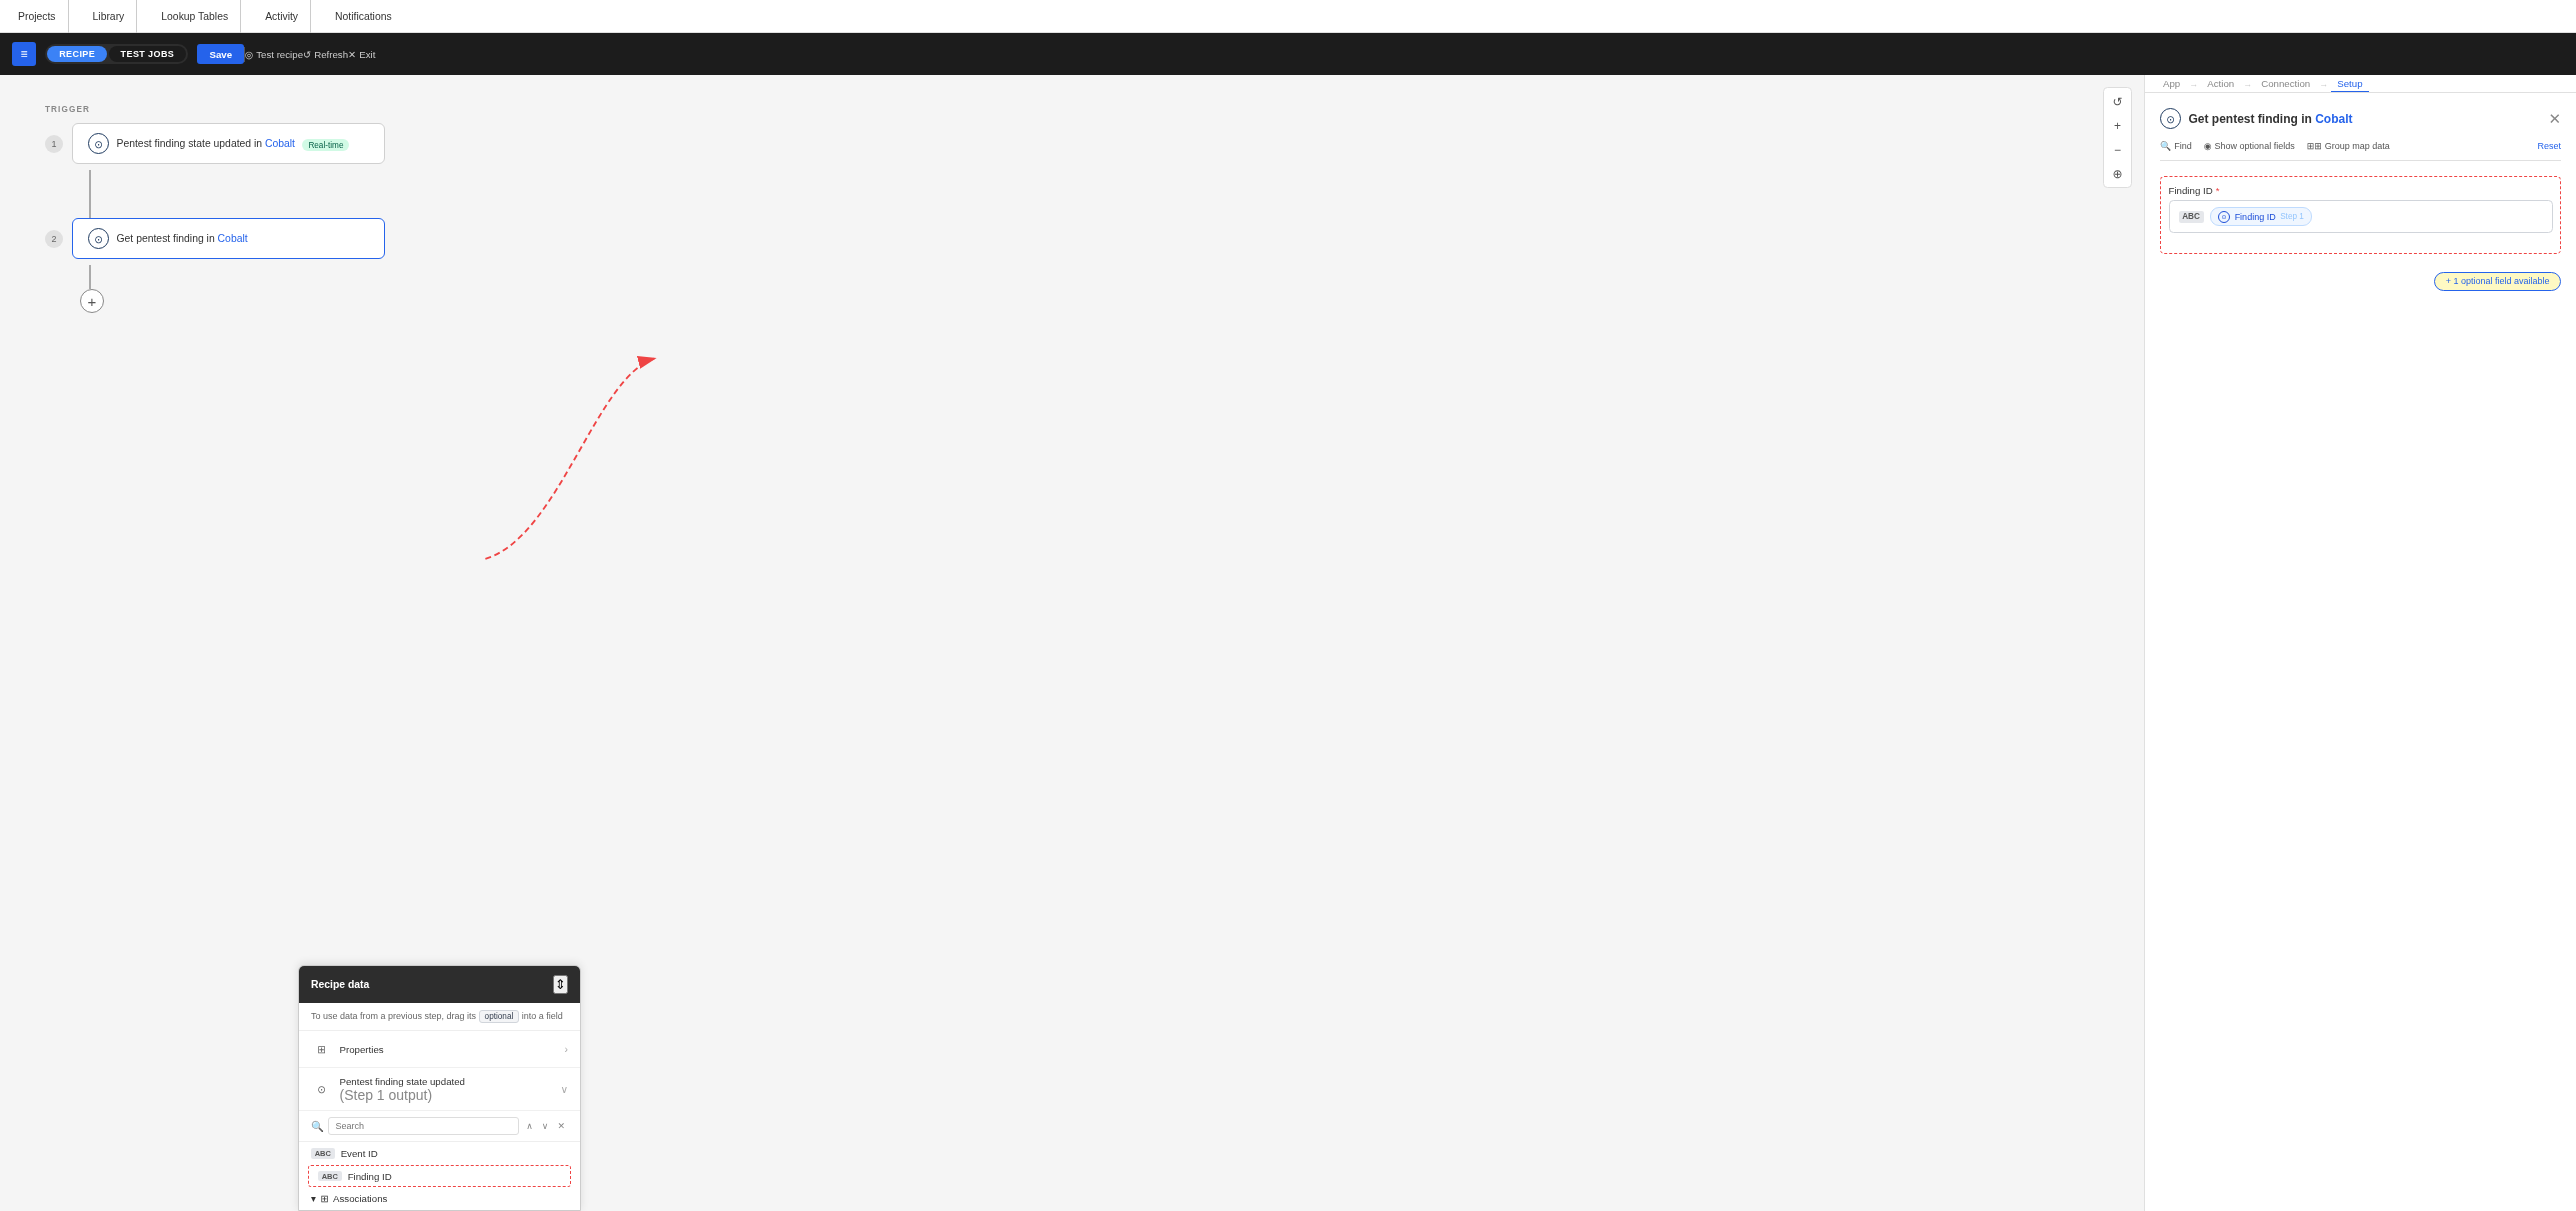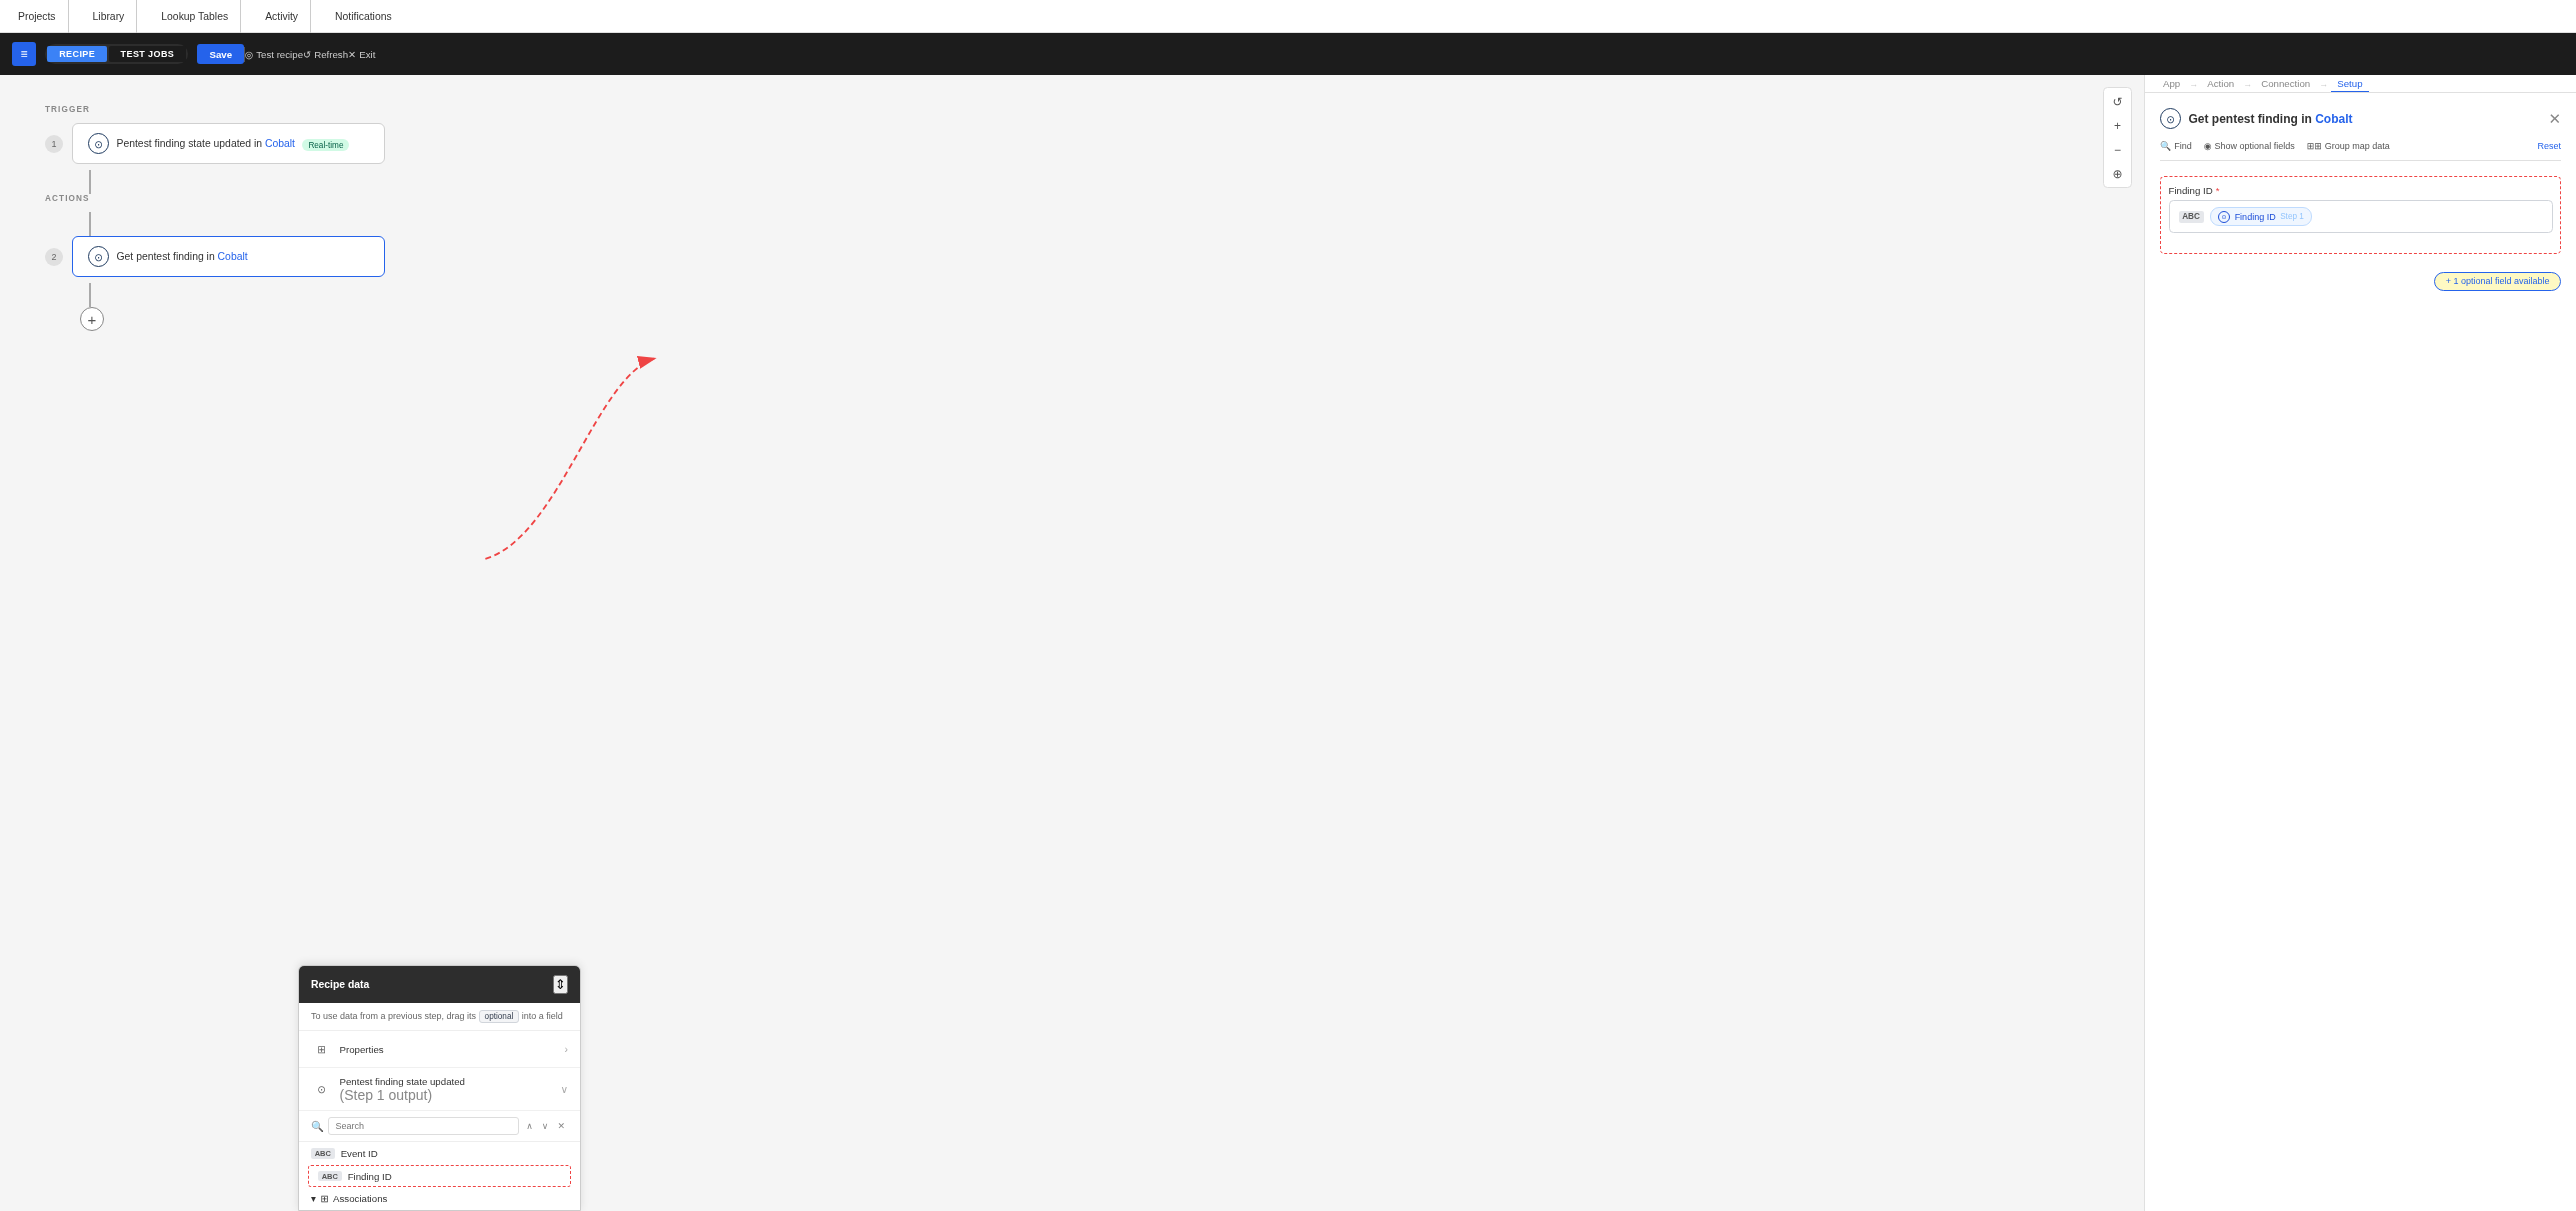--- a/index.html
+++ b/index.html
@@ -55,21 +55,21 @@
     .recipe-toggle {
       background: #2d2d2d;
       border-radius: 15px;
       display: flex;
       align-items: center;
       padding: 2.2px;
       gap: 1.5px;
     }
     .recipe-toggle .tab {
       padding: 3px 12px;
-      border-radius: 2px;
+      border-radius: 8px;
       font-size: 9px;
       font-weight: 600;
       color: #aaa;
       cursor: pointer;
       letter-spacing: 0.4px;
     }
     .recipe-toggle .tab.active {
       background: #1c1c1c;
       color: #fff;
     }
@@ -585,21 +585,20 @@
           <span class="step-text">
             <span>Pentest finding state updated in </span>
             <a>Cobalt</a>
             <span class="badge-realtime">Real-time</span>
           </span>
         </div>
       </div>
 
       <div class="connector-line"></div>
 
-      <div class="section-label">ACTIONS</div>
       <div class="connector-line"></div>
 
       <div class="step-row">
         <div class="step-num">2</div>
         <div class="step-card active">
           <div class="step-icon">⊙</div>
           <span class="step-text">
             <span>Get pentest finding in </span>
             <a>Cobalt</a>
           </span>

